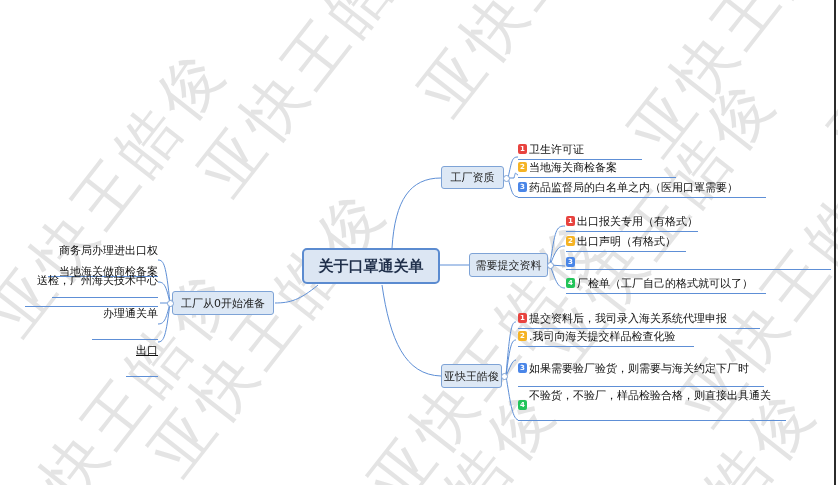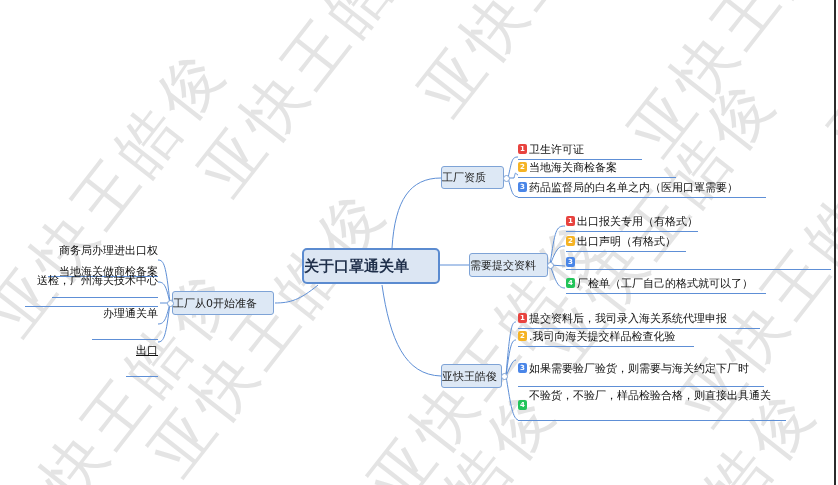--- a/index.html
+++ b/index.html
@@ -32,21 +32,21 @@
     }
     svg.links { position: absolute; left: 0; top: 0; z-index: 1; }
     .node {
       position: absolute; z-index: 2;
       box-sizing: border-box;
       background: #dde8f5;
       border: 1px solid #7ea3d6;
       border-radius: 3px;
       color: #222;
       font-size: 11px;
-      display: flex; align-items: center; justify-content: flex-start;
+      display: flex; align-items: center; justify-content: center;
       white-space: nowrap;
     }
     .node.root {
       background: #dce6f3;
       border: 2px solid #5b8bd0;
       border-radius: 5px;
       font-size: 15px;
       font-weight: bold;
       color: #1f2f4a;
     }

